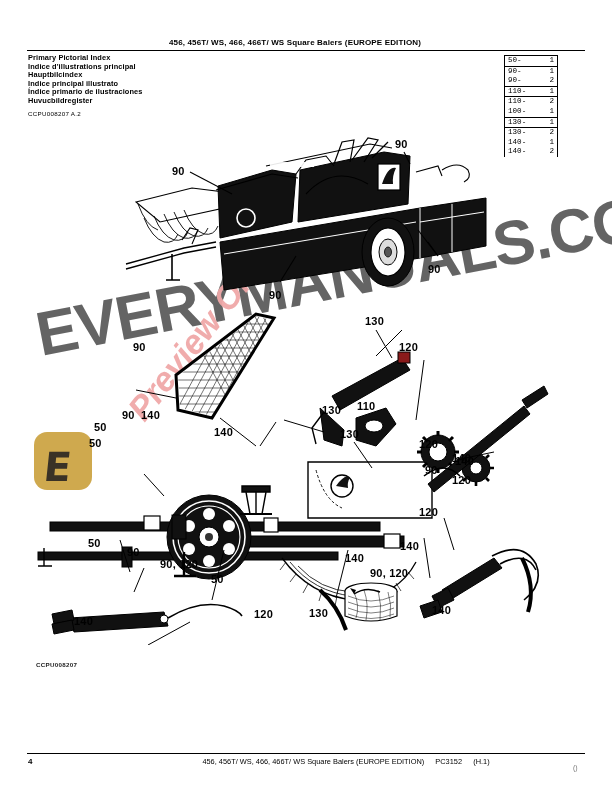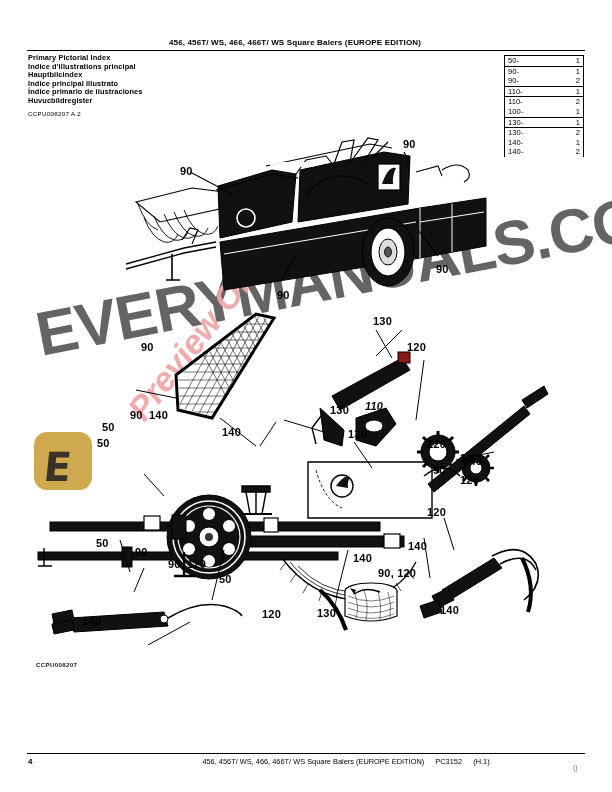--- a/index.html
+++ b/index.html
@@ -65,23 +65,24 @@
     font-weight: bold;
     letter-spacing: 0.3px;
     color: #222;
   }
 
   
   #index-table {
     position: absolute;
     top: 55px;
     left: 504px;
-    width: 80px;
+    width: 54px;
     border-collapse: collapse;
     font-size: 7.6px;
+    font-family: Liberation Mono, monospace;
   }
   #index-table td {
     border: 0.8px solid #000;
     padding: 0 3px;
     height: 9.6px;
     line-height: 9.6px;
     font-weight: normal;
   }
   #index-table td.lbl { text-align: left; border-right: none; }
   #index-table td.num { text-align: right; border-left: none; width: 22px; }
@@ -145,21 +146,20 @@
   #fig-bottom { position: absolute; top: 300px; left: 24px; width: 566px; height: 345px; }
 
   
   .callout {
     position: absolute;
     font-size: 11px;
     font-weight: bold;
     color: #000;
     white-space: nowrap;
     letter-spacing: 0.2px;
-    margin-left: 8px;
   }
 
   
   #footer-rule {
     position: absolute;
     top: 753px;
     left: 27px;
     width: 558px;
     height: 1.2px;
     background: #000;
@@ -500,21 +500,21 @@
 <div id="callouts-top">
     <div class="callout" style="left: 395px; top: 138px;">90</div>
     <div class="callout" style="left: 172px; top: 165px;">90</div>
     <div class="callout" style="left: 428px; top: 263px;">90</div>
     <div class="callout" style="left: 269px; top: 289px;">90</div>
   </div>
 <div id="callouts-bottom">
     <div class="callout" style="left: 133px; top: 341px;">90</div>
     <div class="callout" style="left: 365px; top: 315px;">130</div>
     <div class="callout" style="left: 399px; top: 341px;">120</div>
-    <div class="callout" style="left: 357px; top: 400px; font-style: italic;">110</div>
+    <div class="callout" style="left: 357px; top: 400px;">110</div>
     <div class="callout" style="left: 322px; top: 404px;">130</div>
     <div class="callout" style="left: 340px; top: 428px;">130</div>
     <div class="callout" style="left: 419px; top: 438px;">120</div>
     <div class="callout" style="left: 452px; top: 452px;">140</div>
     <div class="callout" style="left: 452px; top: 474px;">120</div>
     <div class="callout" style="left: 425px; top: 464px;">90</div>
     <div class="callout" style="left: 122px; top: 409px;">90</div>
     <div class="callout" style="left: 141px; top: 409px;">140</div>
     <div class="callout" style="left: 214px; top: 426px;">140</div>
     <div class="callout" style="left: 94px; top: 421px;">50</div>

